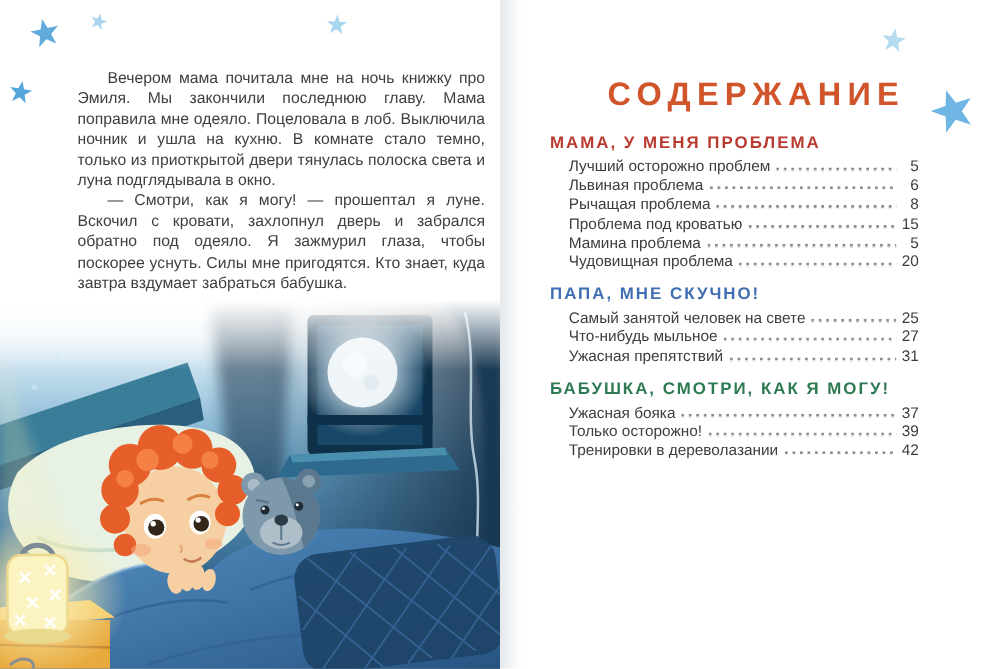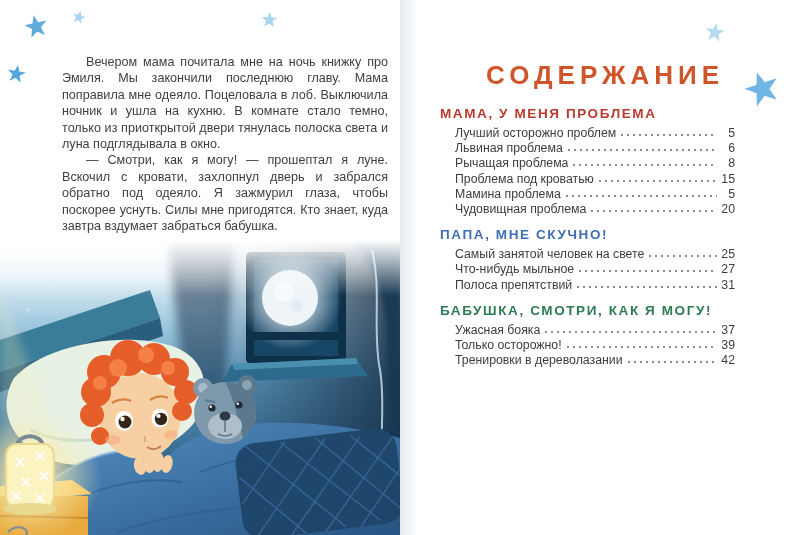--- a/index.html
+++ b/index.html
@@ -309,21 +309,21 @@
           <span class="toc-label">Самый занятой человек на свете</span>
           <span class="toc-dots"></span>
           <span class="toc-page">25</span>
         </div>
         <div class="toc-item">
           <span class="toc-label">Что-нибудь мыльное</span>
           <span class="toc-dots"></span>
           <span class="toc-page">27</span>
         </div>
         <div class="toc-item">
-          <span class="toc-label">Полоса препятствий</span>
+          <span class="toc-label">Ужасная препятствий</span>
           <span class="toc-dots"></span>
           <span class="toc-page">31</span>
         </div>
         <div class="toc-heading" style="color: rgb(46, 123, 83);">БАБУШКА, СМОТРИ, КАК Я МОГУ!</div>
         <div class="toc-item">
           <span class="toc-label">Ужасная бояка</span>
           <span class="toc-dots"></span>
           <span class="toc-page">37</span>
         </div>
         <div class="toc-item">

